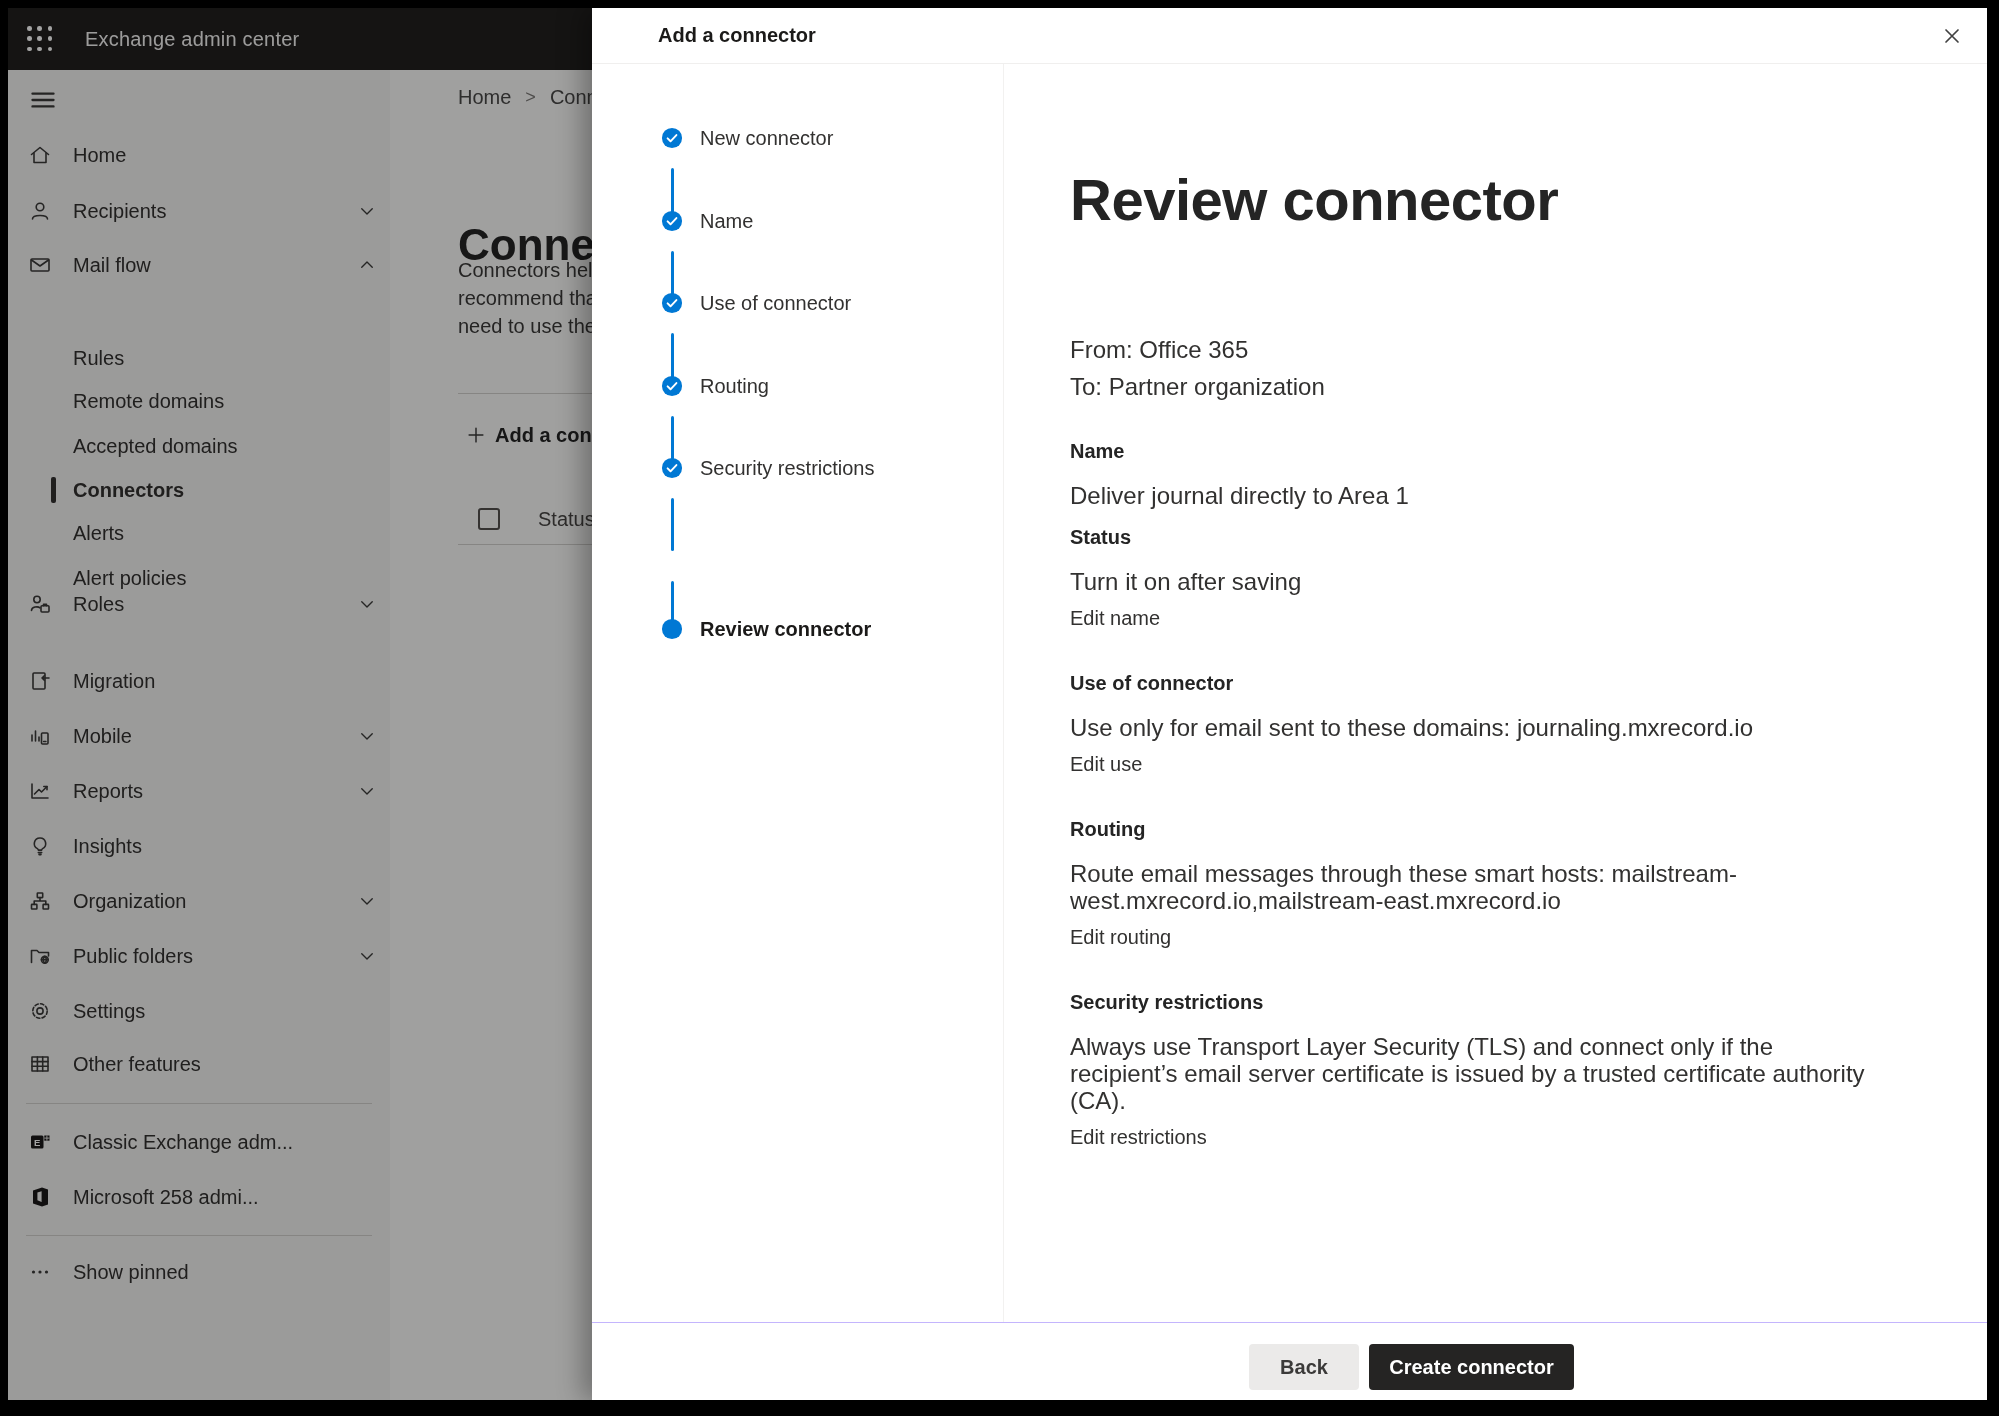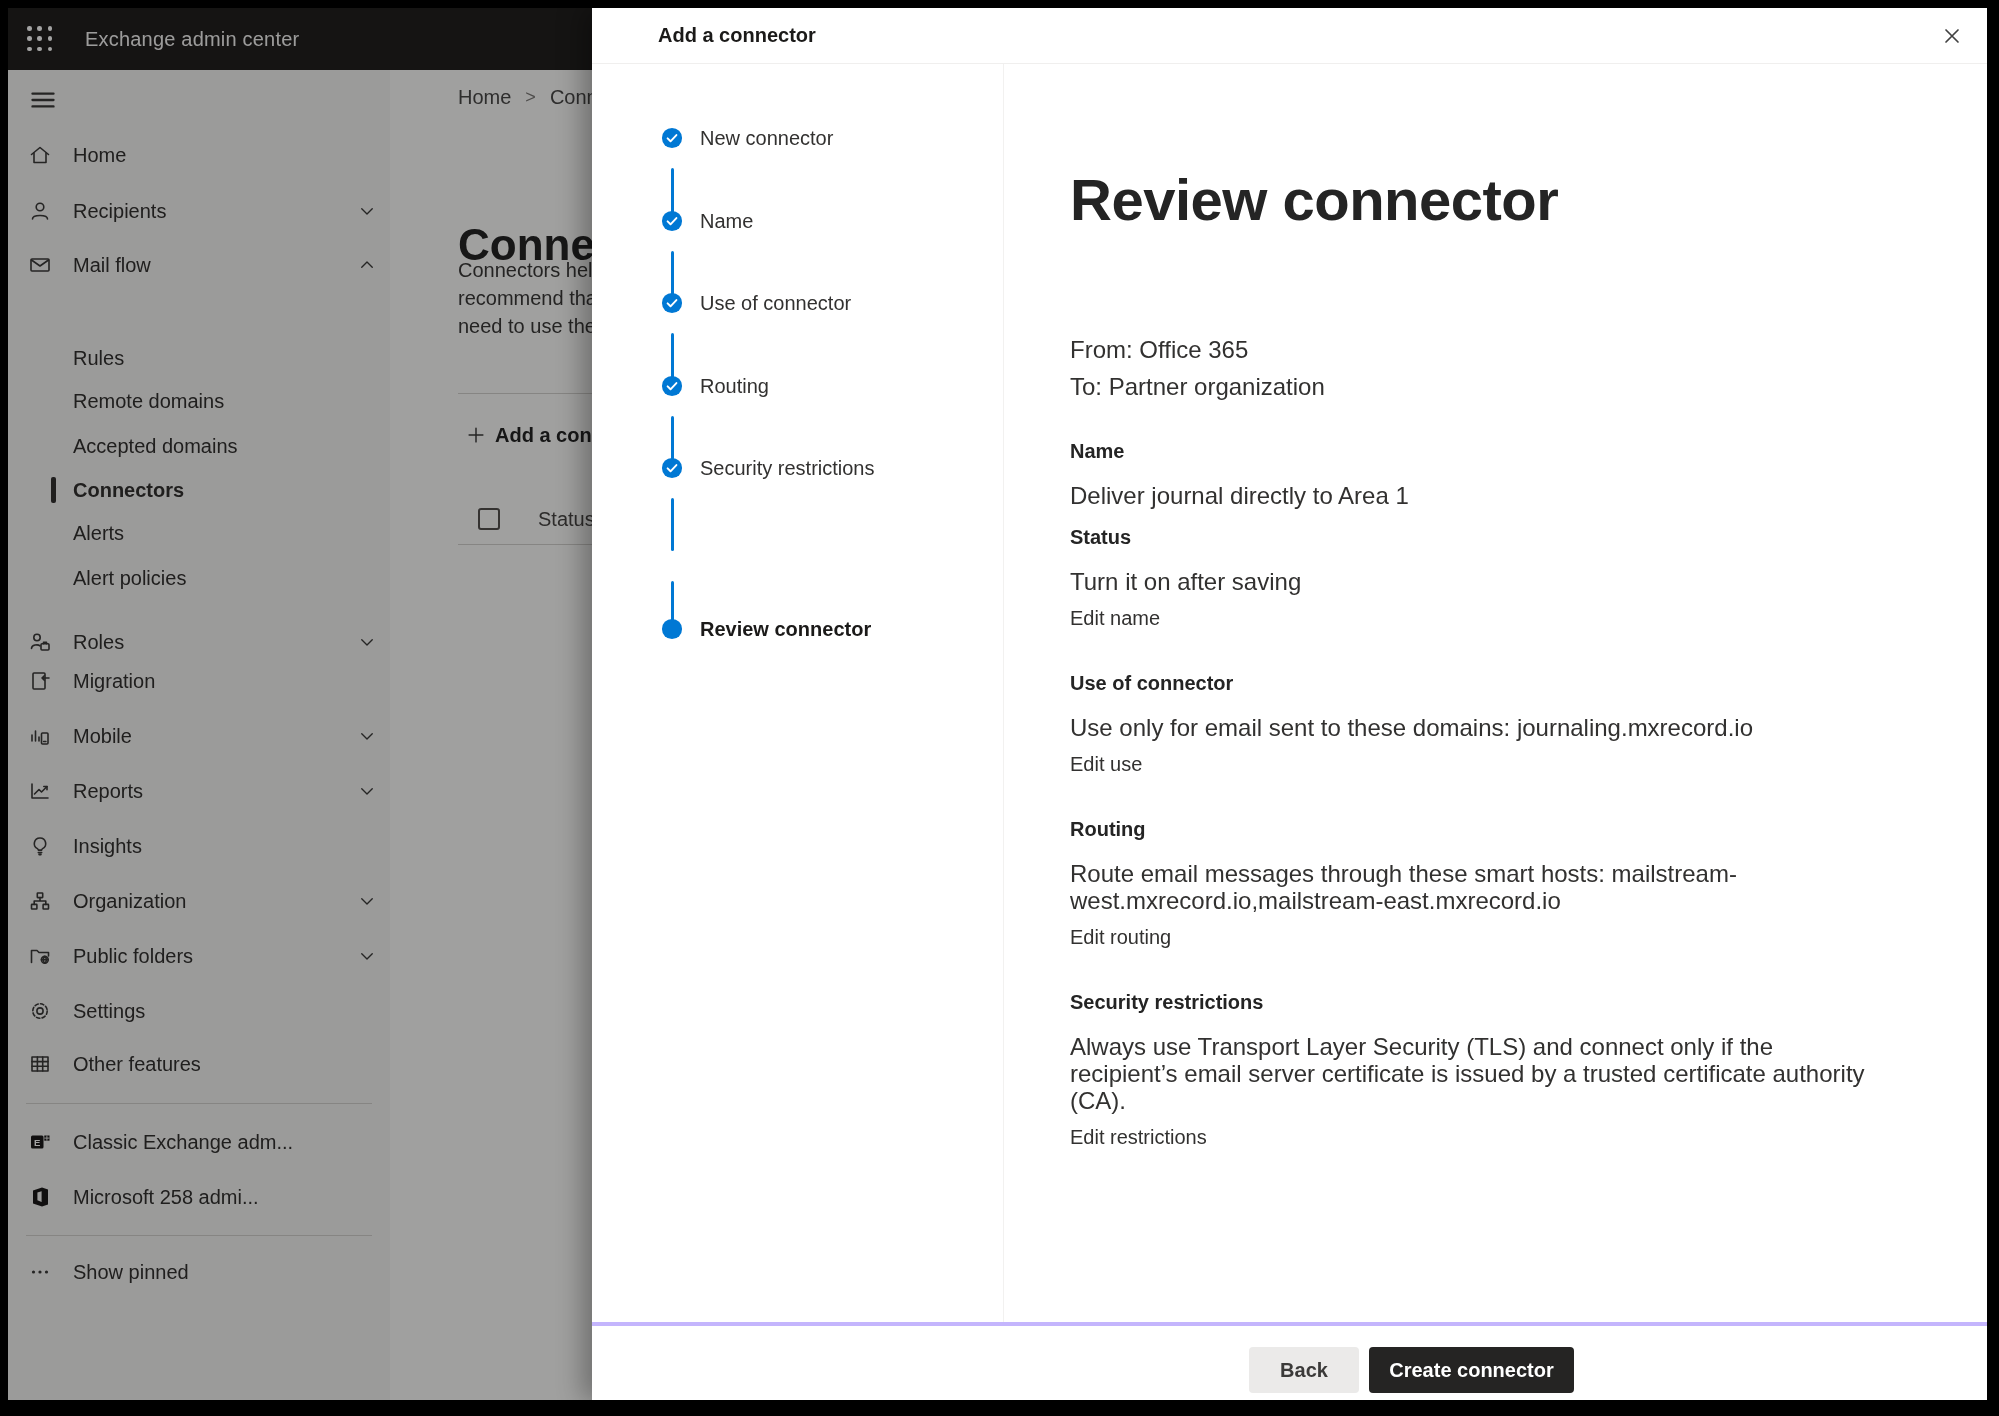--- a/index.html
+++ b/index.html
@@ -56,21 +56,21 @@
   .stepline { position:absolute; left:78.5px; width:3px; background:#0078d4; border-radius:2px; }
 
   .reviewhead { position:absolute; left:478px; top:158px; font-size:58px; font-weight:700; color:#242424; letter-spacing:-.5px; white-space:nowrap; }
   .sections { position:absolute; left:478px; top:328px; width:800px; }
   .sect { margin-bottom:38px; }
   .sect h3 { font-size:20px; font-weight:700; color:#242424; line-height:27px; margin-bottom:17px; }
   .sect h4 { font-size:20px; font-weight:700; color:#242424; line-height:27px; margin-top:15px; margin-bottom:17px; }
   .sect p { font-size:24px; color:#323130; line-height:27px; margin-bottom:10px; }
   .editlink { display:block; font-size:20px; color:#323130; line-height:27px; text-decoration:none; cursor:pointer; }
 
-  .mfooter { position:absolute; left:0; right:0; top:1314px; height:78px; border-top:4px solid #c4b5fd; background:#fff; }
+  .mfooter { position:absolute; left:0; right:0; top:1314px; height:78px; border-top:1px solid #c4b5fd; background:#fff; }
   .btn { position:absolute; top:21px; height:46px; border:none; border-radius:4px; font-size:20px; font-weight:700;
     font-family:"Liberation Sans","DejaVu Sans",sans-serif; cursor:pointer; }
   .btn-back { left:657px; width:110px; background:#ebeae9; color:#3b3a39; }
   .btn-create { left:777px; width:205px; background:#252423; color:#fff; }
 
   svg.ln { stroke:#3b3a39; stroke-width:1.6; fill:none; stroke-linecap:round; stroke-linejoin:round; }
   svg.chv { stroke:#3b3a39; stroke-width:1.8; fill:none; stroke-linecap:round; stroke-linejoin:round; }
 </style>
 </head>
 <body>
@@ -137,21 +137,21 @@
       </div>
     <div class="navrow sub sel" style="top:398px">
         <span class="lbl">Connectors</span>
       </div>
     <div class="navrow sub" style="top:441px">
         <span class="lbl">Alerts</span>
       </div>
     <div class="navrow sub" style="top:486px">
         <span class="lbl">Alert policies</span>
       </div>
-    <div class="navrow" style="top:550px">
+    <div class="navrow" style="top:512px">
       <span class="ic"><svg class="ln" width="24" height="24" viewBox="0 0 24 24">
             <circle cx="9" cy="7.5" r="3.2"></circle>
             <path d="M3.5 18.5 C3.5 14.6 10 14.2 12 15.8"></path>
             <rect x="13" y="13.8" width="8" height="6.2" rx="1"></rect>
             <path d="M15.5 13.8 V12.4 H18.5 V13.8"></path>
           </svg></span>
       <span class="lbl">Roles</span>
       <span class="chev"><svg class="chv" width="18" height="18" viewBox="0 0 24 24">
             <path d="M5 9 L12 16 L19 9"></path>
           </svg></span>

